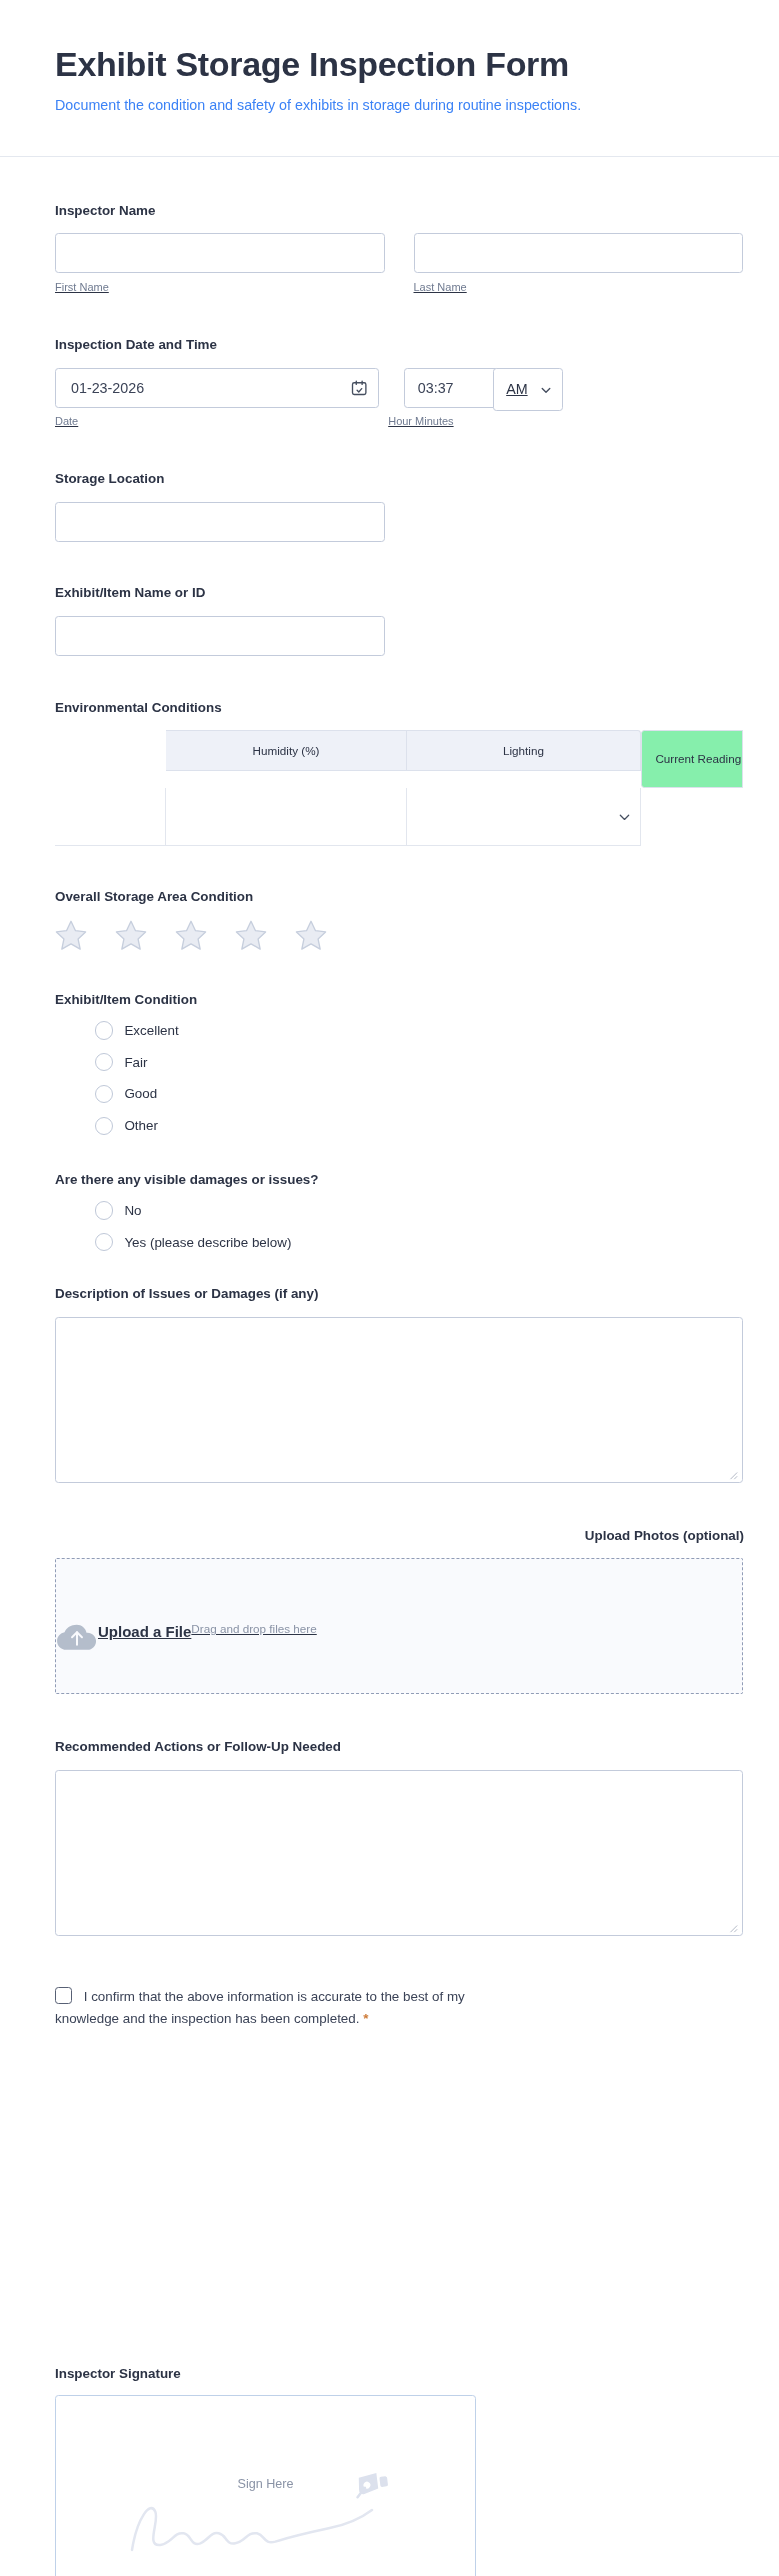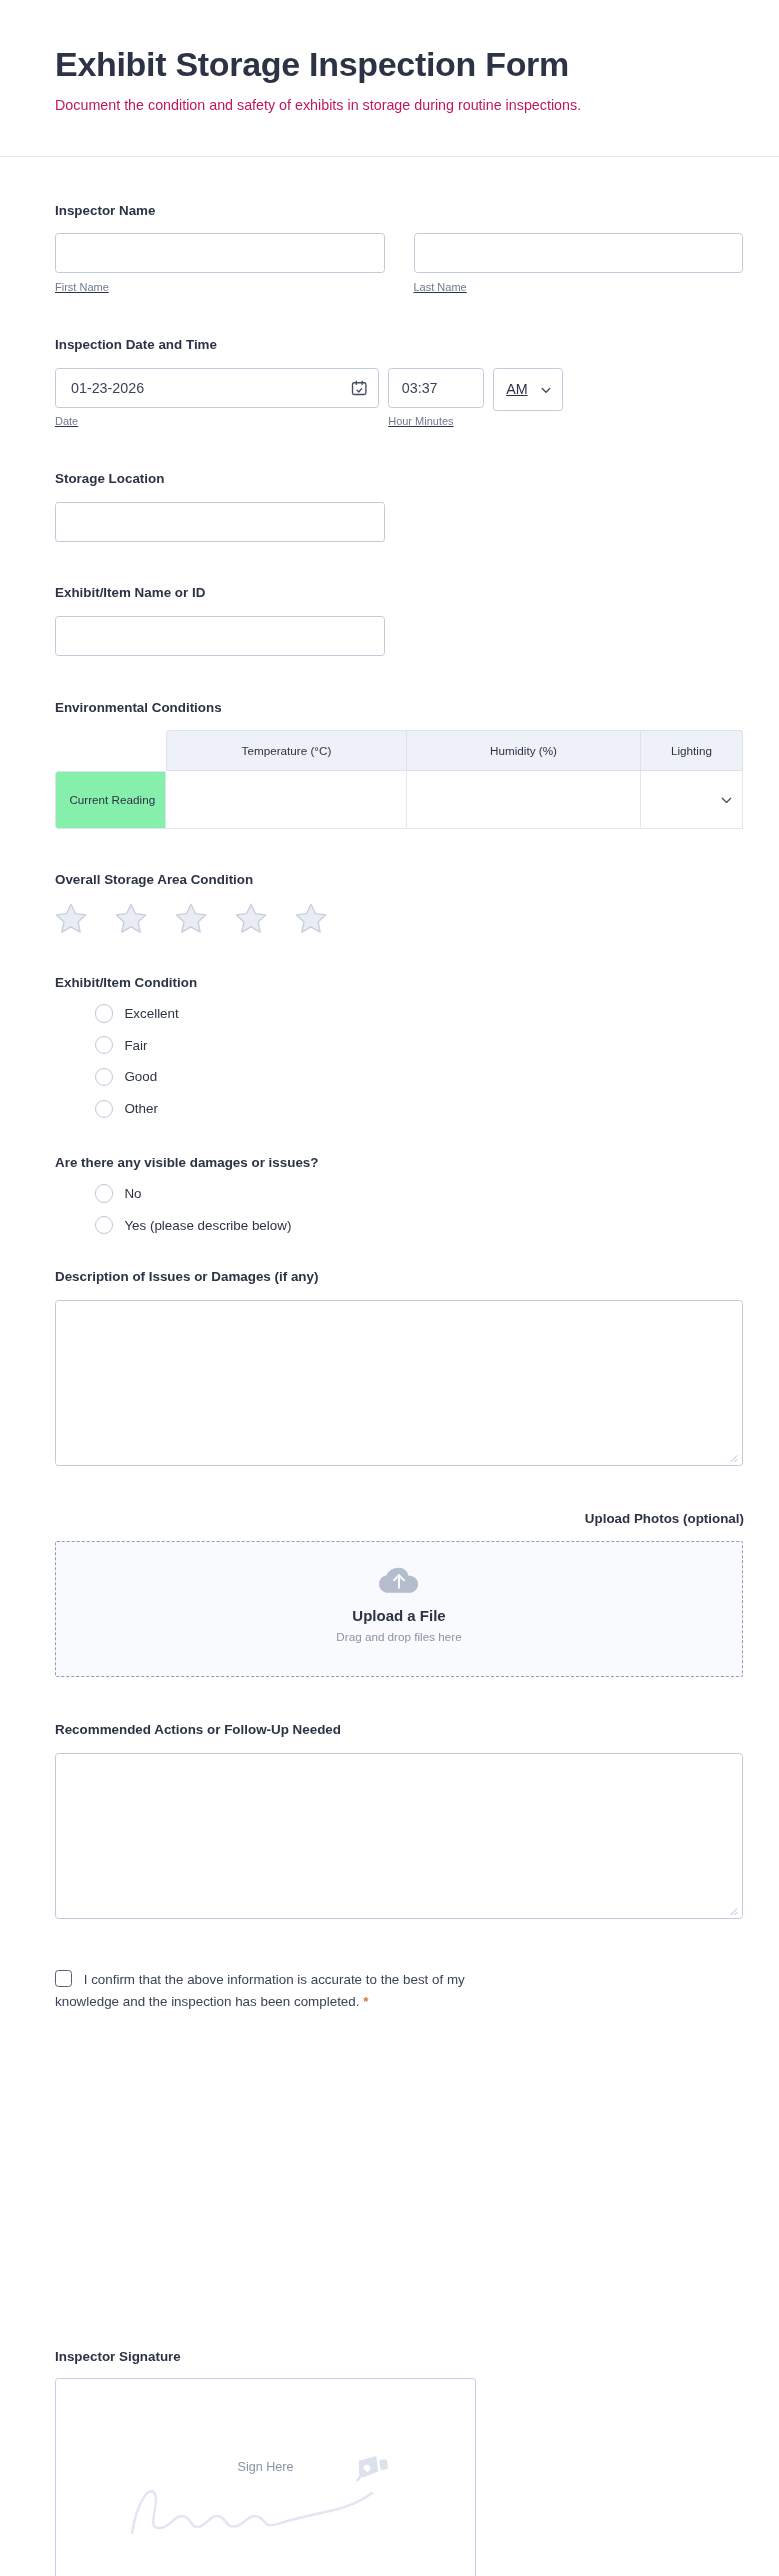--- a/index.html
+++ b/index.html
@@ -5,21 +5,21 @@
   * { box-sizing: border-box; }
   html,body { margin:0; padding:0; }
   body {
     width:780px; height:2576px; overflow:hidden;
     background:#ffffff;
     font-family:"Liberation Sans", sans-serif;
     color:#2c3345;
   }
   .header { padding:44px 36px 0 55px; }
   .title { margin:0; font-size:34px; line-height:40px; font-weight:700; letter-spacing:-0.3px; color:#2c3345; }
-  .subtitle { margin:11.7px 0 0 0; font-size:14.3px; line-height:18.4px; font-weight:400; color:#be185d; }
+  .subtitle { margin:11.7px 0 0 0; font-size:14.3px; line-height:18.4px; font-weight:400; color:#3b82f6; }
   .divider { border:none; border-top:0.8px solid #e4e8ef; margin:42px 0 0 0; }
 
   .main { padding:0 36px 0 55px; }
   .qlabel { display:block; font-size:13.4px; line-height:17px; font-weight:600; color:#2c3345; }
   .sublabel { margin-top:7.5px; font-size:11px; line-height:13.4px; color:#6f7a90; font-weight:400; }
 
   .f1 { margin-top:45px; } .f2 { margin-top:42px; } .f3 { margin-top:41px; }
   .f4 { margin-top:42px; } .f5 { margin-top:43px; } .f6 { margin-top:42px; }
   .f7 { margin-top:41px; } .f8 { margin-top:36px; } .f9 { margin-top:34px; }
   .f10 { margin-top:44px;text-align:right; } .f11 { margin-top:44px; } .f12 { margin-top:50px; }
@@ -29,21 +29,21 @@
   .col-first { width:330px; margin-right:28.5px; }
   .col-last { width:329px; }
   .tbox { width:100%; height:40px; border:0.8px solid #c3cbdb; border-radius:3.4px; background:#fff;
           font-family:"Liberation Sans", sans-serif; font-size:14.3px; color:#3b4357; padding:0 6px; outline:none; }
 
   
   .dt-date { width:324px; margin-right:9.2px; position:relative; }
   .dt-date input { padding-left:15px; padding-right:37px; }
   .cal-icon { position:absolute; right:11px; top:11px; width:18.4px; height:18.4px; }
   .dt-time { width:96px; margin-right:8.4px; }
-  .dt-time input { padding-left:12.6px; }
+  .dt-time input { padding-left:12.6px;margin-left:16px; }
   .dt-select { width:70px; height:43px; border:0.8px solid #c3cbdb; border-radius:3.4px; background:#fff;
                display:flex; align-items:center; justify-content:space-between; padding:0 11px 0 12.6px;
                font-size:14.3px; font-weight:500; color:#2c3345; cursor:pointer; }
 
   .single { width:330px; margin-top:15px; }
 
   
   .env-table { margin-top:14.3px; display:grid; grid-template-columns:111px 241px 234px 102px; width:688px; }
   .env-corner { background:transparent; }
   .env-th { height:41px; background:#eef1f8; border:0.8px solid #dce1ec; display:flex; align-items:center;
@@ -66,21 +66,21 @@
   .radio { width:18.4px; height:18.4px; border:0.8px solid #bfc8d8; border-radius:50%; background:#fff; flex:0 0 auto; }
   .opt-label { margin-left:11px; font-size:13.4px; color:#2c3345; }
 
   
   .textarea { margin-top:15px; width:688px; height:166px; border:0.8px solid #c3cbdb; border-radius:3.4px;
               background:#fff; position:relative; }
   .resize-handle { position:absolute; right:4.2px; bottom:4.2px; width:10px; height:10px; }
 
   
   .dropzone { margin-top:13.4px; width:688px; height:136px; border:0.8px dashed #909cb6; border-radius:1.7px;
-              background:#f9fafd; display:flex; flex-direction:column; align-items:center; cursor:pointer; }
+              background:#f9fafd; display:flex; align-items:center; cursor:pointer;text-decoration:underline; }
   .cloud { margin-top:25px; width:42px; height:29px; }
   .upload-text { margin-top:11px; font-size:15px; font-weight:700; color:#2c3345; }
   .upload-hint { margin-top:5.9px; font-size:11.7px; color:#8a93a6; }
 
   
   .confirm { font-size:13.4px; line-height:22.6px; color:#3b4357; width:595px; }
   .checkbox { display:inline-block; width:17px; height:17px; border:1.7px solid #576074; border-radius:3.4px;
               background:#fff; vertical-align:-3.4px; margin-right:11.7px; cursor:pointer; }
   .required { color:#ce7b38; font-weight:700; }
 
@@ -154,21 +154,20 @@
 
   <div class="field f4">
     <span class="qlabel">Exhibit/Item Name or ID</span>
     <input class="tbox single" type="text" style="">
   </div>
 
   <div class="field f5">
     <span class="qlabel">Environmental Conditions</span>
     <div class="env-table">
       <div class="env-corner"></div>
-      <div class="env-th c1">Temperature (°C)</div>
       <div class="env-th c2">Humidity (%)</div>
       <div class="env-th c3">Lighting</div>
       <div class="env-rowhead">Current Reading</div>
       <div class="env-td"></div>
       <div class="env-td"></div>
       <div class="env-td sel">
         <span>
           <svg width="11" height="6.7" viewBox="0 0 13 8" fill="none">
             <path d="M1.5 1.5L6.5 6.5L11.5 1.5" stroke="#454e5f" stroke-width="1.5" stroke-linecap="round" stroke-linejoin="round"></path>
           </svg>

